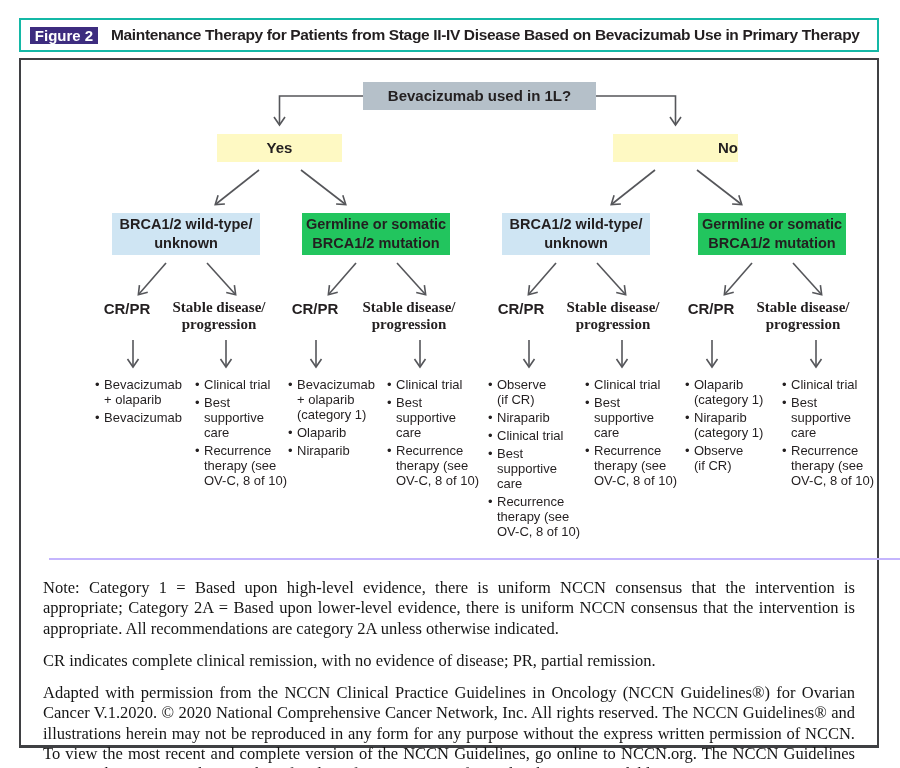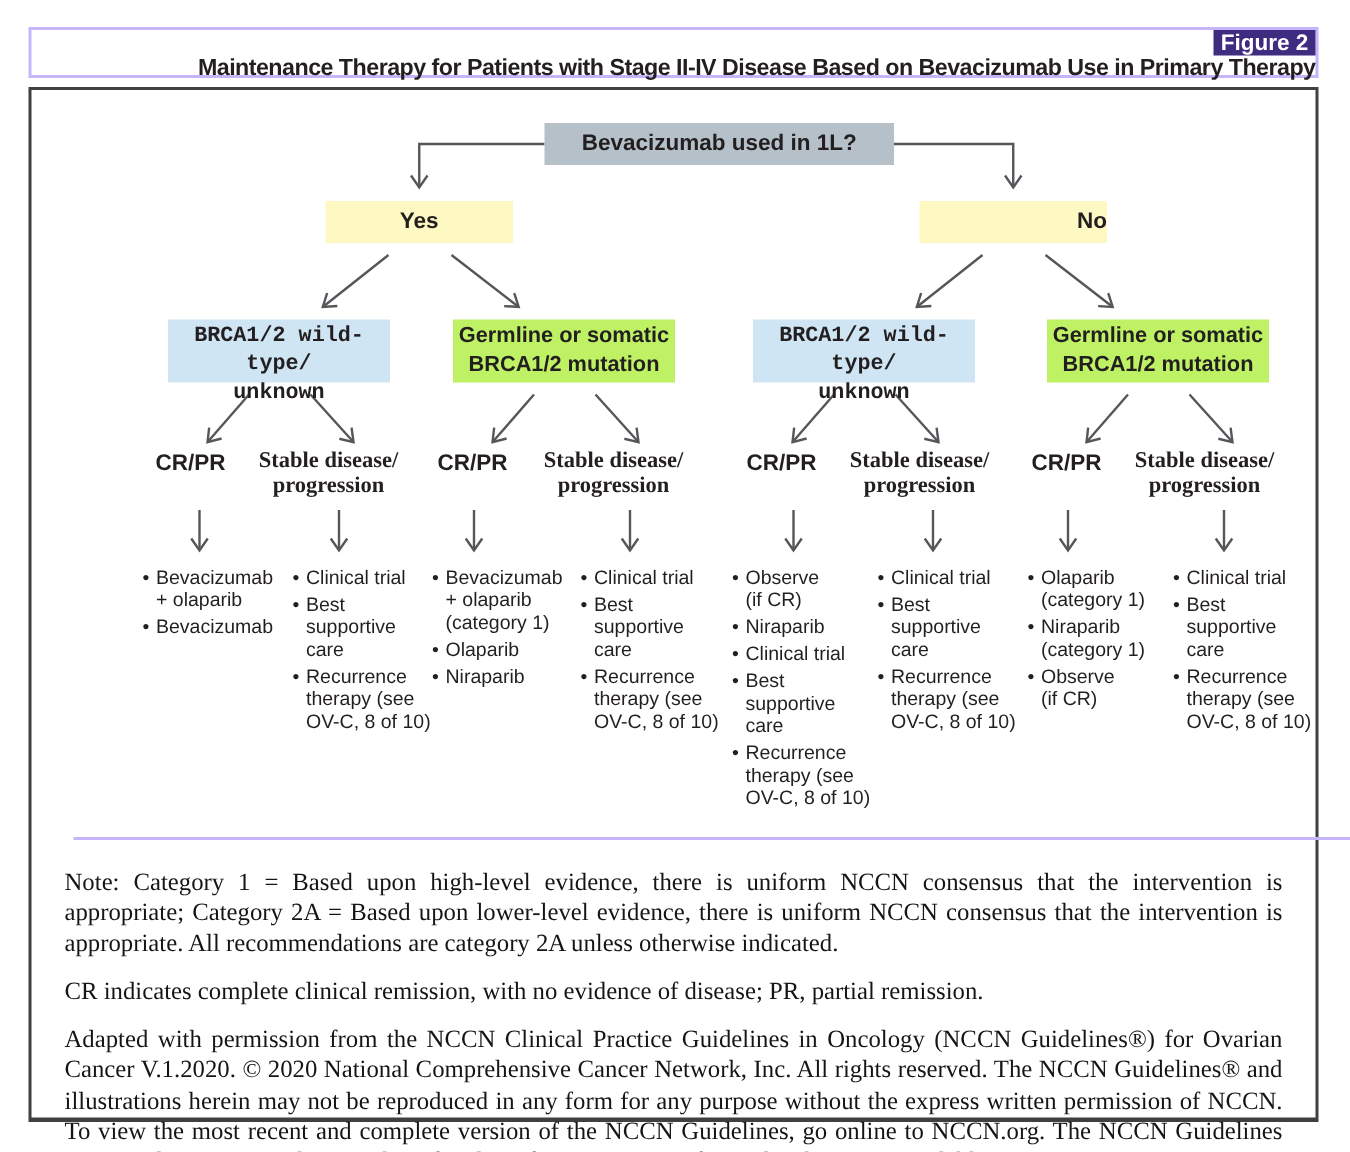--- a/index.html
+++ b/index.html
@@ -1,47 +1,47 @@
 <!DOCTYPE html>
 <html><head>
 <meta charset="utf-8">
 <style>
   html,body{margin:0;padding:0;background:#ffffff;width:900px;height:768px;overflow:hidden;}
   body{font-family:"Liberation Sans", sans-serif;color:#231f20;}
   .figure{position:absolute;left:19px;top:18px;width:860px;height:729px;}
-  .header{position:absolute;left:0;top:0;width:856px;height:30px;border:2px solid #c4b5fd;display:flex;align-items:flex-end;background:#fff;flex-direction:column;}
+  .header{position:absolute;left:0;top:0;width:856px;height:30px;border:2px solid #14b8a6;display:flex;align-items:center;background:#fff;}
   .figlabel{background:#3d2c7f;color:#ffffff;font-weight:bold;font-size:15px;display:flex;align-items:center;justify-content:center;width:68px;margin-left:9px;flex:0 0 auto;}
   .figtitle{display:flex;align-items:center;font-weight:bold;font-size:15.5px;letter-spacing:-0.35px;margin-left:13px;white-space:nowrap;}
   .mainbox{position:absolute;left:0;top:40px;width:856px;height:685px;border:2px solid #3f4043;border-bottom-width:3px;background:#fff;}
   .flow{position:relative;width:100%;height:498px;border-bottom:2px solid #c4b5fd;margin-left:28px;}
   .flow svg{position:absolute;left:0;top:0;}
   .node{position:absolute;text-align:center;font-weight:bold;white-space:pre-line;}
   .q{left:314px;top:22px;width:233px;height:28px;background:#b5c0c9;font-size:15px;line-height:28px;}
   .ans{top:74px;width:125px;height:28px;background:#fef9c3;font-size:15px;line-height:28px;}
   .grp{top:153px;width:148px;height:42px;font-size:14.5px;line-height:19px;padding-top:2px;box-sizing:border-box;}
-  .blue{background:#cfe5f3;font-family:Liberation Mono, monospace;}
-  .purple{background:#bef264;}
+  .blue{background:#cfe5f3;}
+  .purple{background:#22c55e;}
   .olabel{position:absolute;font-weight:bold;font-size:15px;line-height:17px;text-align:center;white-space:pre-line;transform:translateX(-50%);}
   .crpr{top:240px;}
   .stable{top:239px;font-family:Liberation Serif, serif;}
   .blist{position:absolute;top:317px;width:100px;font-size:13px;line-height:15px;}
   .it{display:flex;margin-bottom:3px;}
   .bu{width:9px;flex:0 0 auto;}
   .tx{white-space:pre-line;}
   .notes{padding:6px 10px 0 10px;font-family:"Liberation Serif", serif;font-size:16.5px;line-height:20.3px;text-align:justify;color:#151515;}
   .notes p{margin:12px;}
 </style>
 </head>
 <body>
 
 <div class="figure">
 
   <div class="header">
     <div class="figlabel">Figure 2</div>
-    <div class="figtitle">Maintenance Therapy for Patients with Stage II-IV Disease Based on Bevacizumab Use in Primary Therapy</div>
+    <div class="figtitle">Maintenance Therapy for Patients from Stage II-IV Disease Based on Bevacizumab Use in Primary Therapy</div>
   </div>
 
   <div class="mainbox">
     <div class="flow">
 
       <svg width="856" height="498" viewBox="0 0 856 498">
         <defs>
           <marker id="ah" viewBox="-10 -7 12 14" refX="-1" refY="0" markerWidth="12" markerHeight="14" orient="auto" markerUnits="userSpaceOnUse">
             <path d="M-8,-5.5 L0,0 L-8,5.5" fill="none" stroke="#55565a" stroke-width="1.6"></path>
           </marker>

